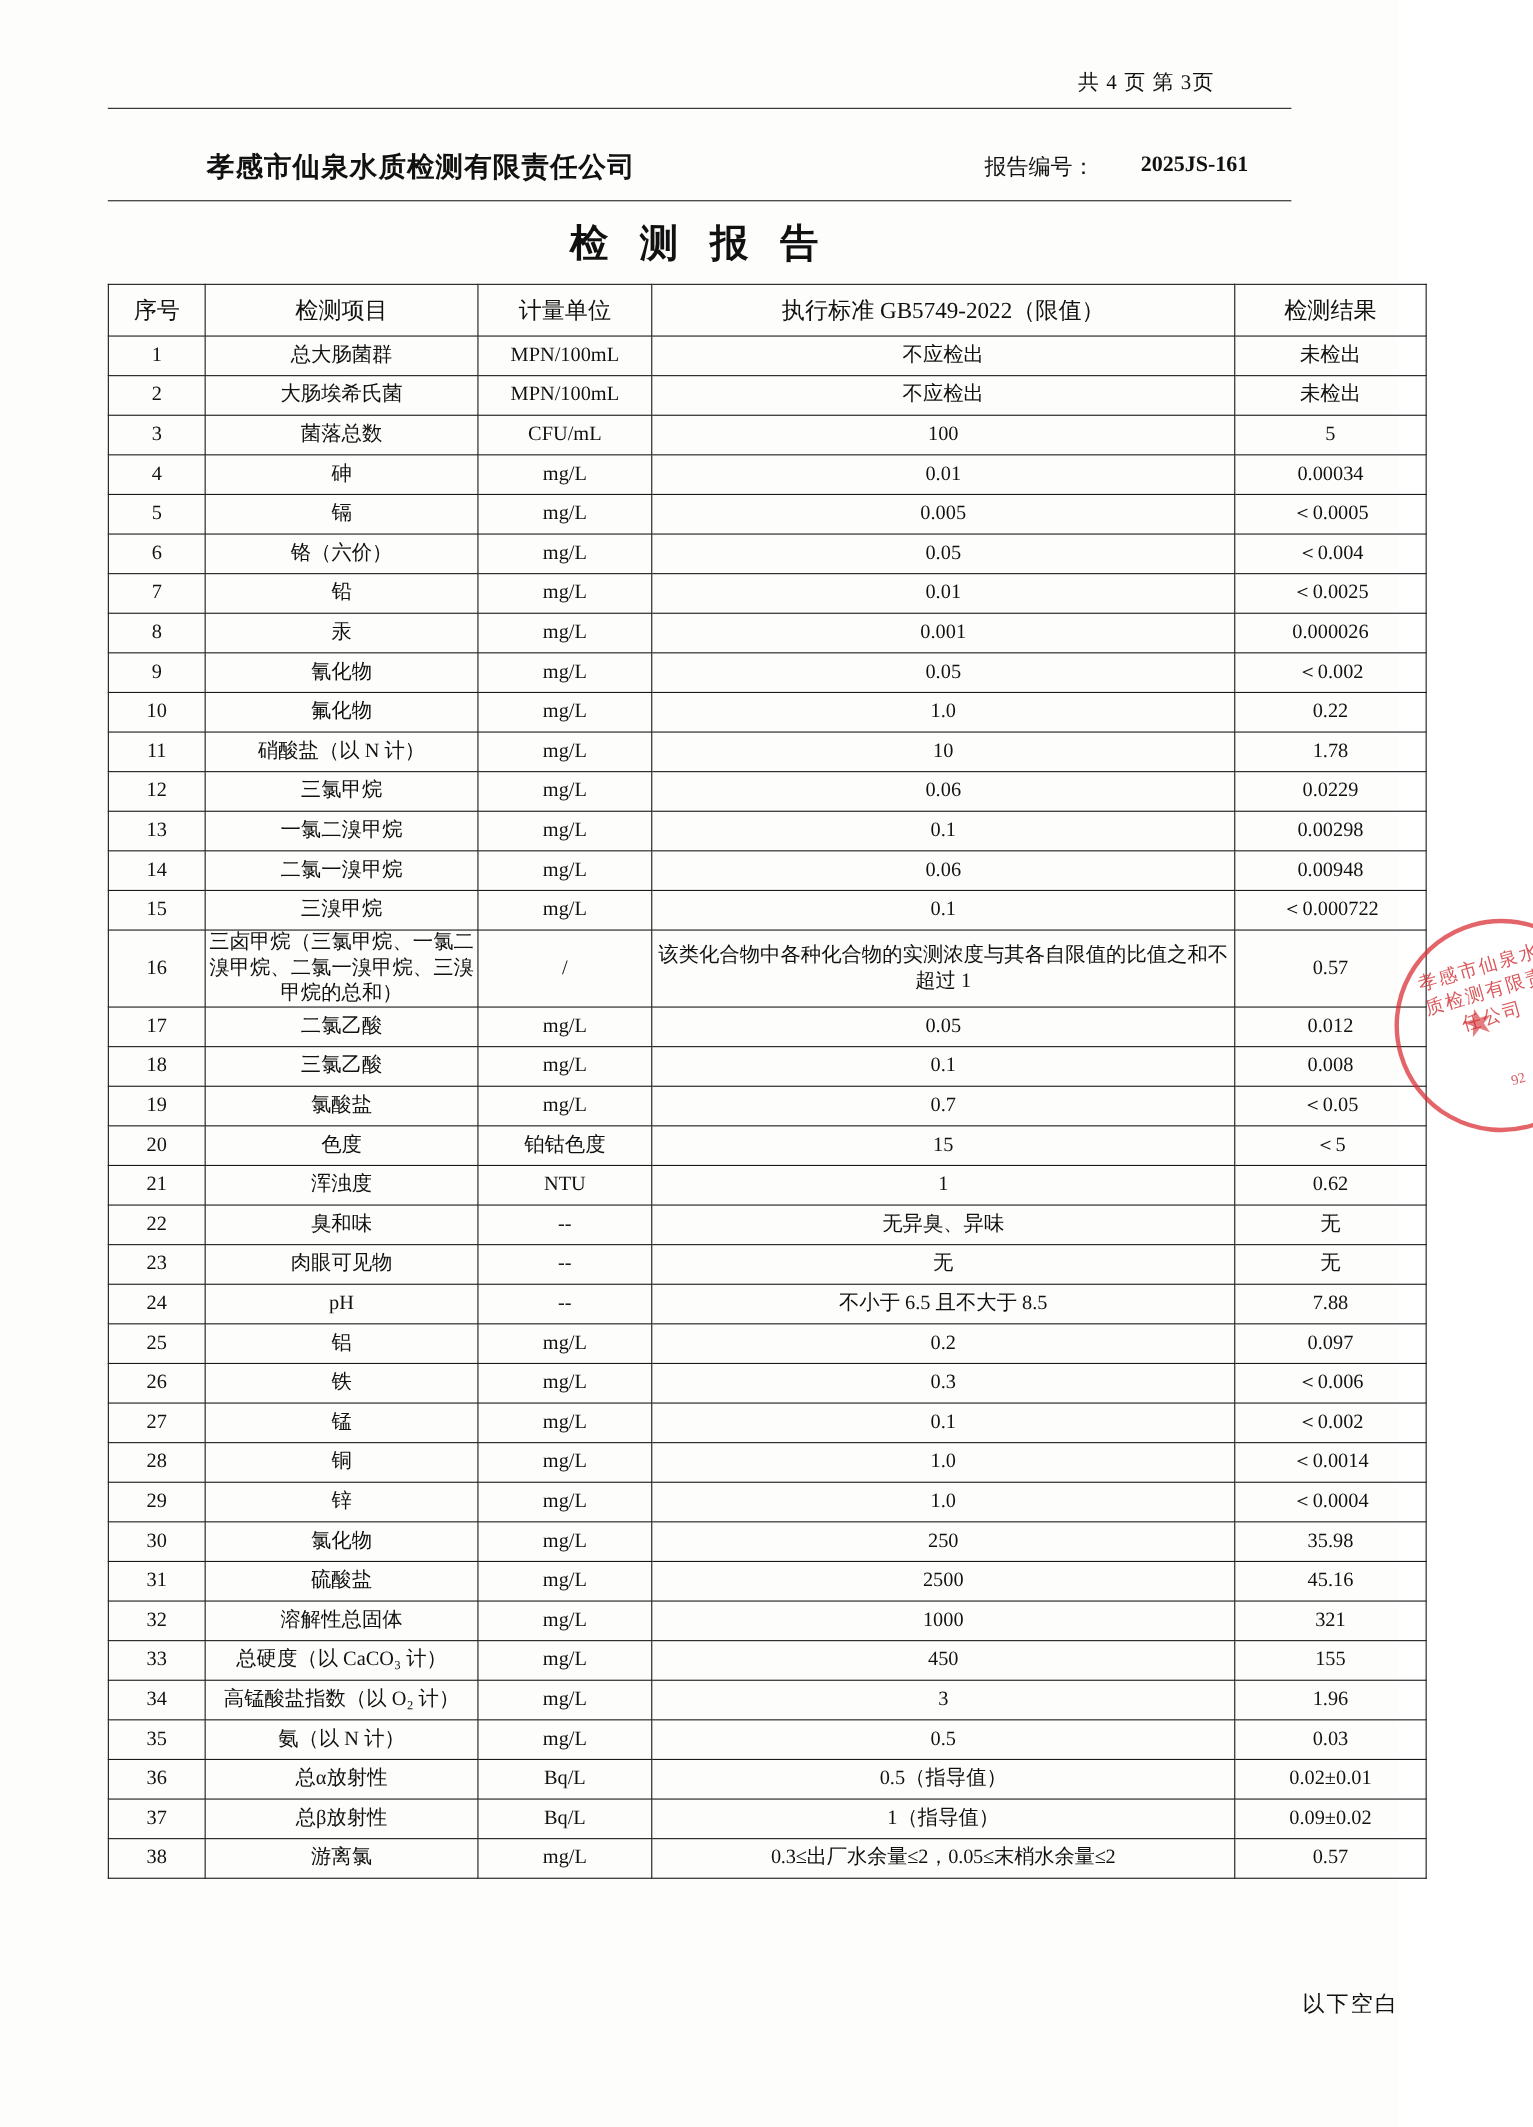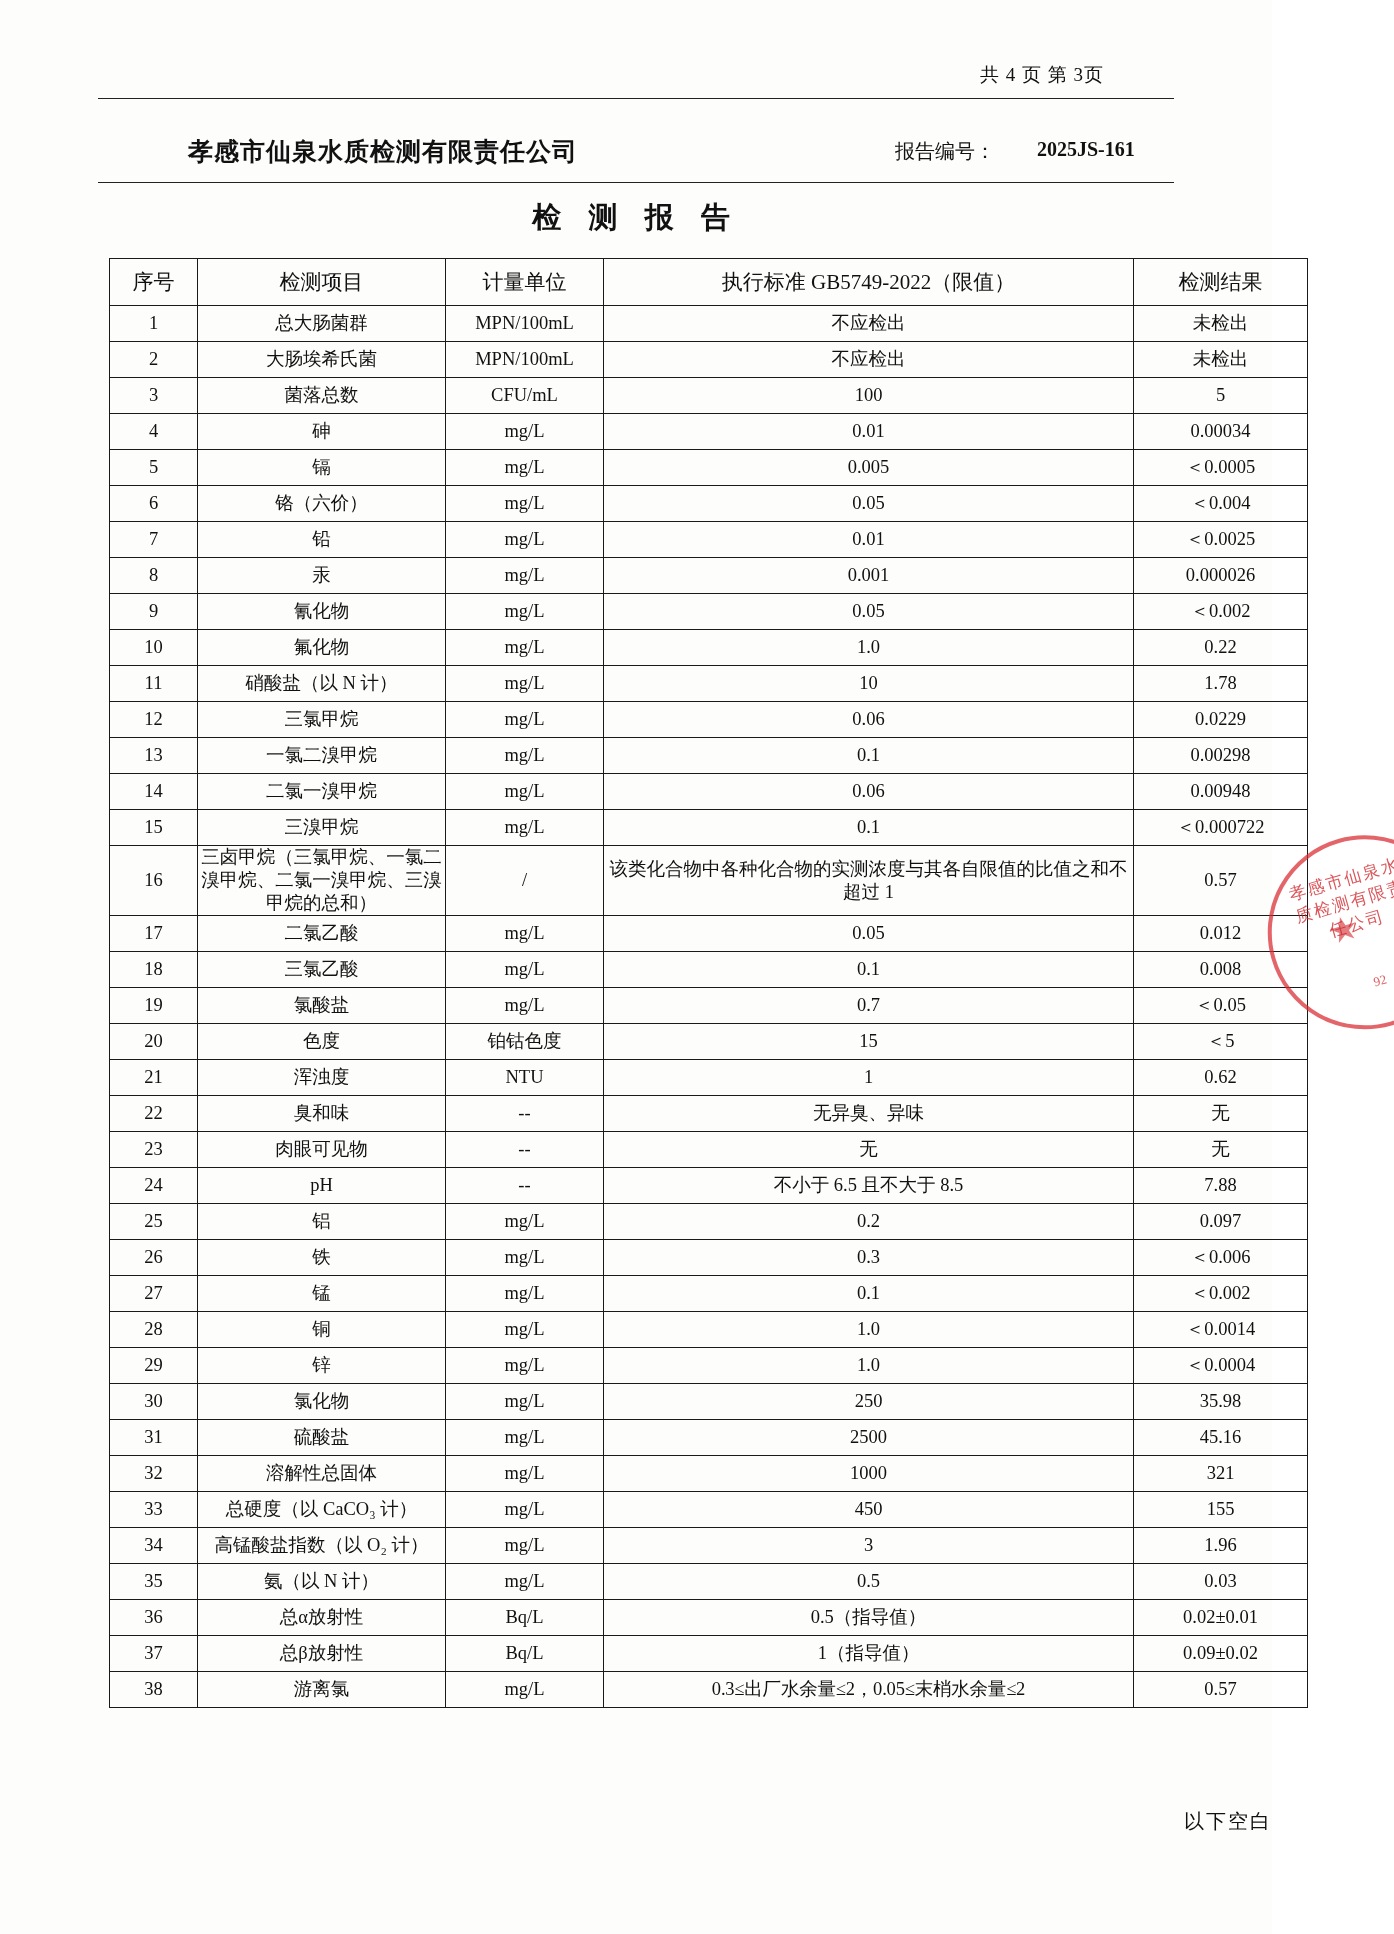--- a/index.html
+++ b/index.html
@@ -70,37 +70,36 @@
     right: 98px;
     top: 182px;
     border-top: 1.4px solid #222;
   }
   .doc-title {
     position: absolute;
     left: 0;
     right: 0;
     top: 198px;
     text-align: center;
-    font-size: 29px;
+    font-size: 35px;
     font-weight: bold;
     letter-spacing: 10px;
   }
 
   
   .tbl-wrap {
     position: absolute;
     left: 98px;
     top: 258px;
     width: 1198px;
   }
   table.rpt {
     border-collapse: collapse;
     width: 100%;
     table-layout: fixed;
-    margin-left: 11px;
   }
   table.rpt th, table.rpt td {
     border: 1.1px solid #1a1a1a;
     text-align: center;
     vertical-align: middle;
     font-size: 18.5px;
     padding: 0;
     height: 35px;
     line-height: 1.25;
   }

